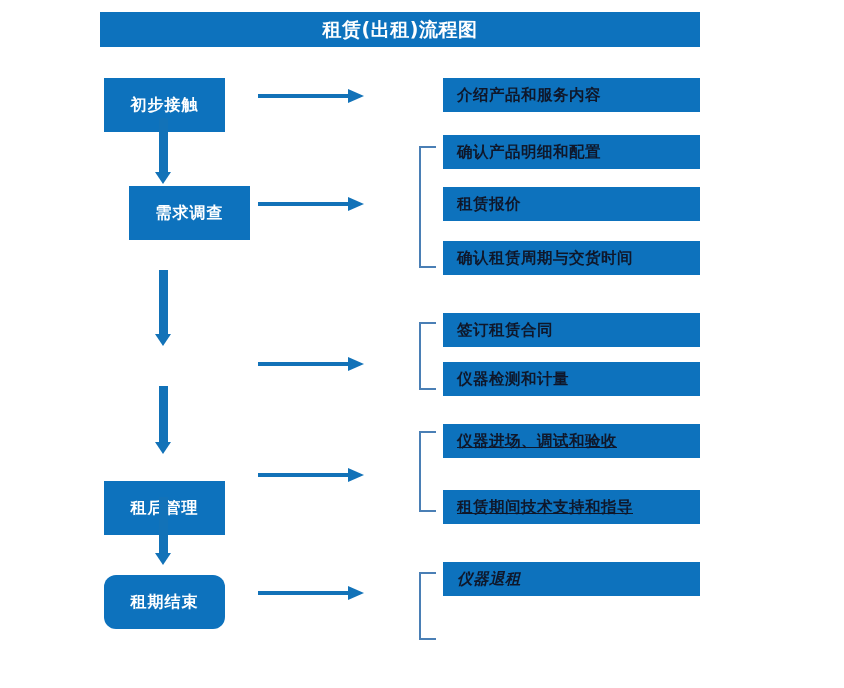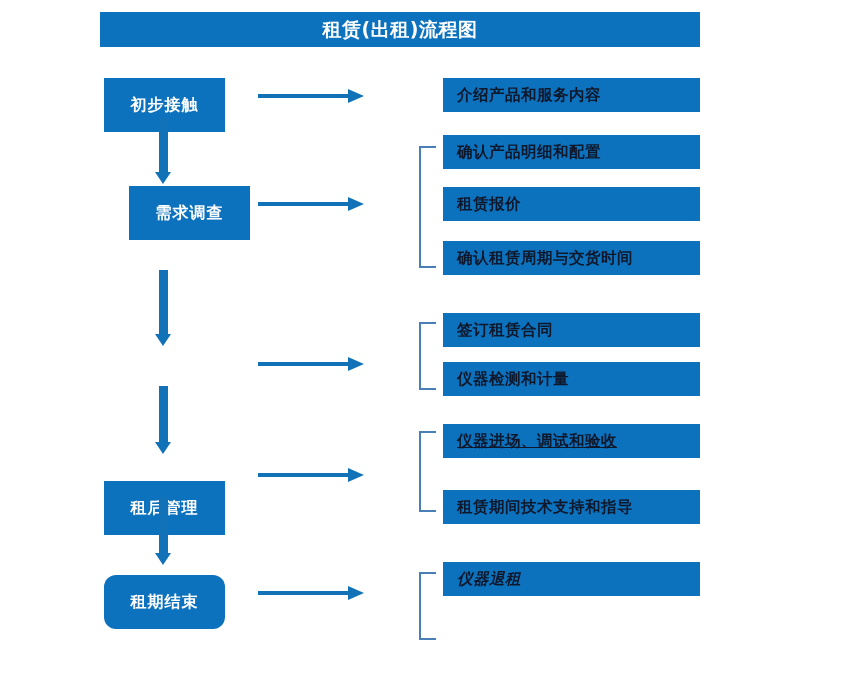--- a/index.html
+++ b/index.html
@@ -195,21 +195,21 @@
   <div class="stage-box" style="top:481px;">租后管理</div>
 
   <div class="h-arrow" style="top:468px;">
     <div class="shaft"></div>
     <div class="head"></div>
   </div>
 
   <div class="bracket" style="top:431px; height:81px;"></div>
 
   <div class="detail-box" style="top:424px;text-decoration:underline;">仪器进场、调试和验收</div>
-  <div class="detail-box" style="top:490px;">租赁期间技术支持和指导</div>
+  <div class="detail-box" style="top:490px;text-decoration:underline;">租赁期间技术支持和指导</div>
 
   <div class="v-arrow" style="top:497px; height:68px;">
     <div class="shaft" style="height:56px;"></div>
     <div class="head" style="top:56px;"></div>
   </div>
 
   <div class="stage-box" style="top:575px;border-radius:12px;">租期结束</div>
 
   <div class="h-arrow" style="top:586px;">
     <div class="shaft"></div>

